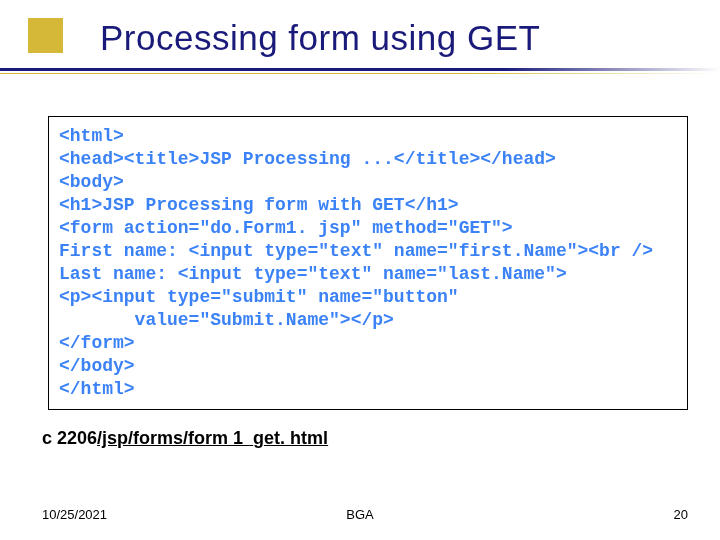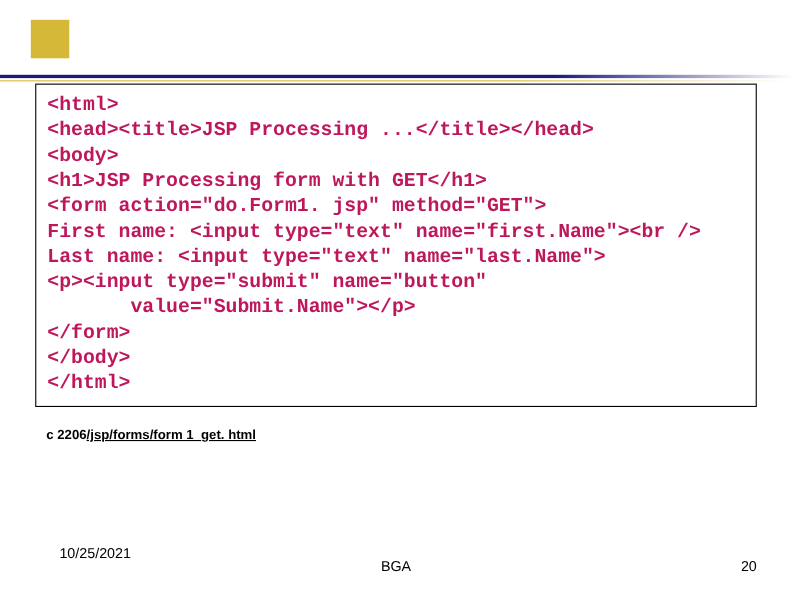--- a/index.html
+++ b/index.html
@@ -40,58 +40,59 @@
   }
   .underline2 {
     position: absolute;
     left: 0;
     top: 73px;
     width: 720px;
     height: 1px;
     background: linear-gradient(to right, #d6b839 0%, #d6b839 65%, rgba(214,184,57,0) 100%);
   }
   .codebox {
-    margin: 48px 32px 0 32px;
+    margin: 48px 32px 0 48px;
     border: 1.5px solid #000;
     padding: 8px 10px;
     font-family: "Courier New", monospace;
     font-size: 18px;
     font-weight: bold;
     line-height: 1.28;
-    color: #be185d;
+    color: #3b82f6;
     white-space: pre;
   }
   .filepath {
     margin: 18px 0 0 42px;
     font-family: Arial, sans-serif;
-    font-size: 12px;
+    font-size: 18px;
     font-weight: bold;
     color: #000;
   }
   .filepath .linked {
     text-decoration: underline;
   }
   .footer {
     position: absolute;
     left: 0;
     bottom: 18px;
     width: 100%;
     font-family: Arial, sans-serif;
     font-size: 13px;
     color: #000;
   }
-  .footer .date { position: absolute; left: 42px; bottom: 12px; margin-left: 12px; }
+  .footer .date { position: absolute; left: 42px; bottom: 0; }
   .footer .center { position: absolute; left: 50%; transform: translateX(-50%); bottom: 0; text-align: center; }
   .footer .page { position: absolute; right: 32px; bottom: 0; }
 </style>
 </head>
 <body>
 
 <div class="header">
   <div class="accent-square"></div>
+  <h1 class="title">Processing form using GET</h1>
   <div class="underline1"></div>
   <div class="underline2"></div>
 </div>
 
 <div class="codebox">&lt;html&gt;
 &lt;head&gt;&lt;title&gt;JSP Processing ...&lt;/title&gt;&lt;/head&gt;
 &lt;body&gt;
 &lt;h1&gt;JSP Processing form with GET&lt;/h1&gt;
 &lt;form action="do.Form1. jsp" method="GET"&gt;
 First name: &lt;input type="text" name="first.Name"&gt;&lt;br /&gt;

